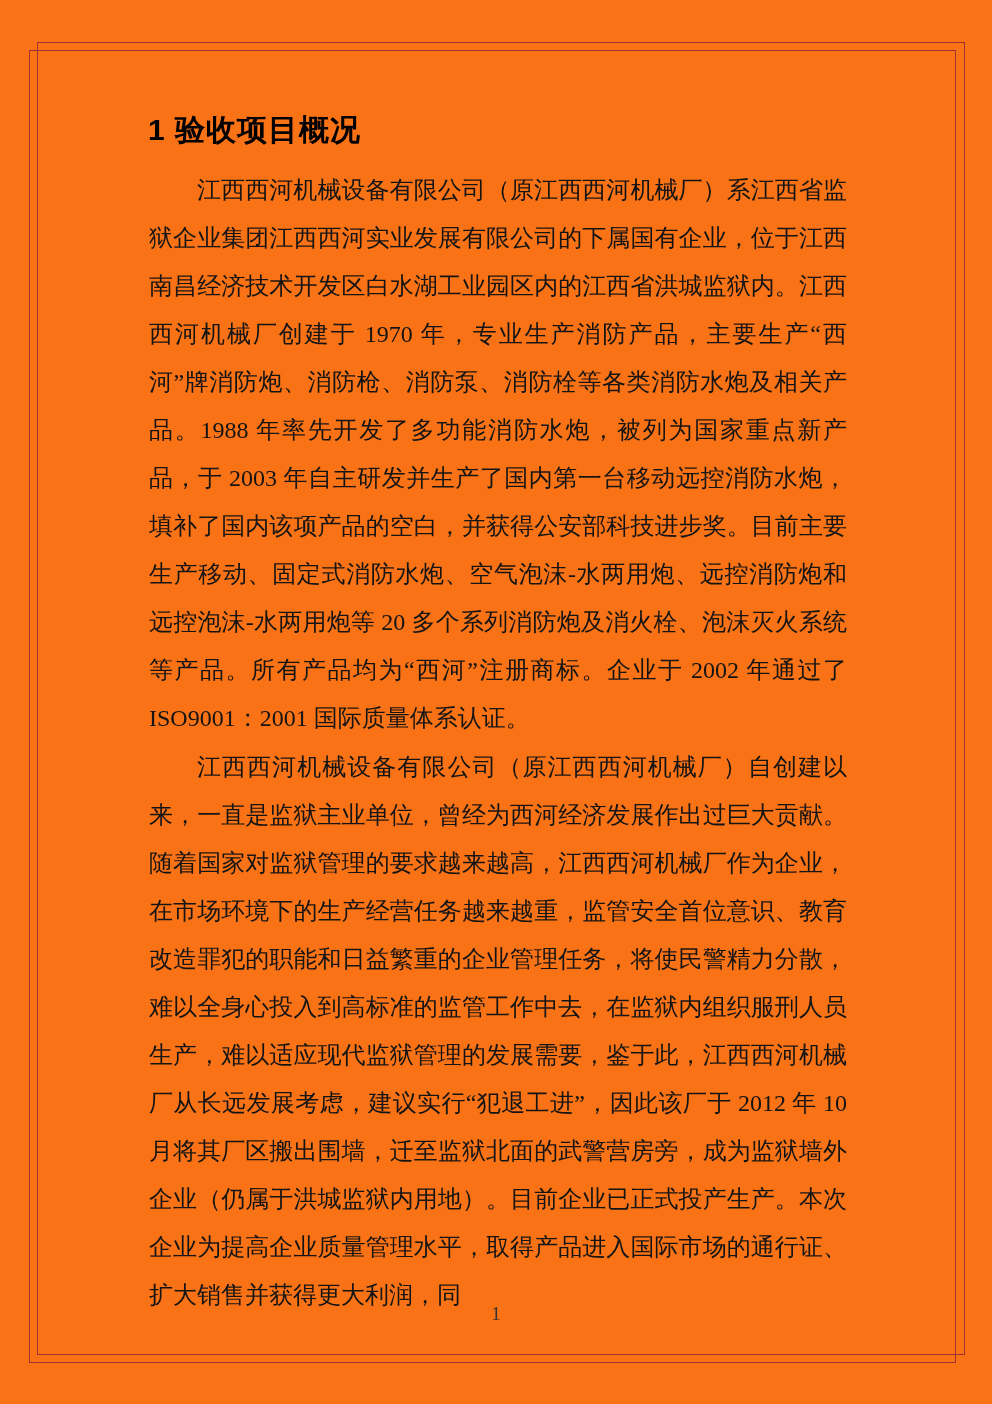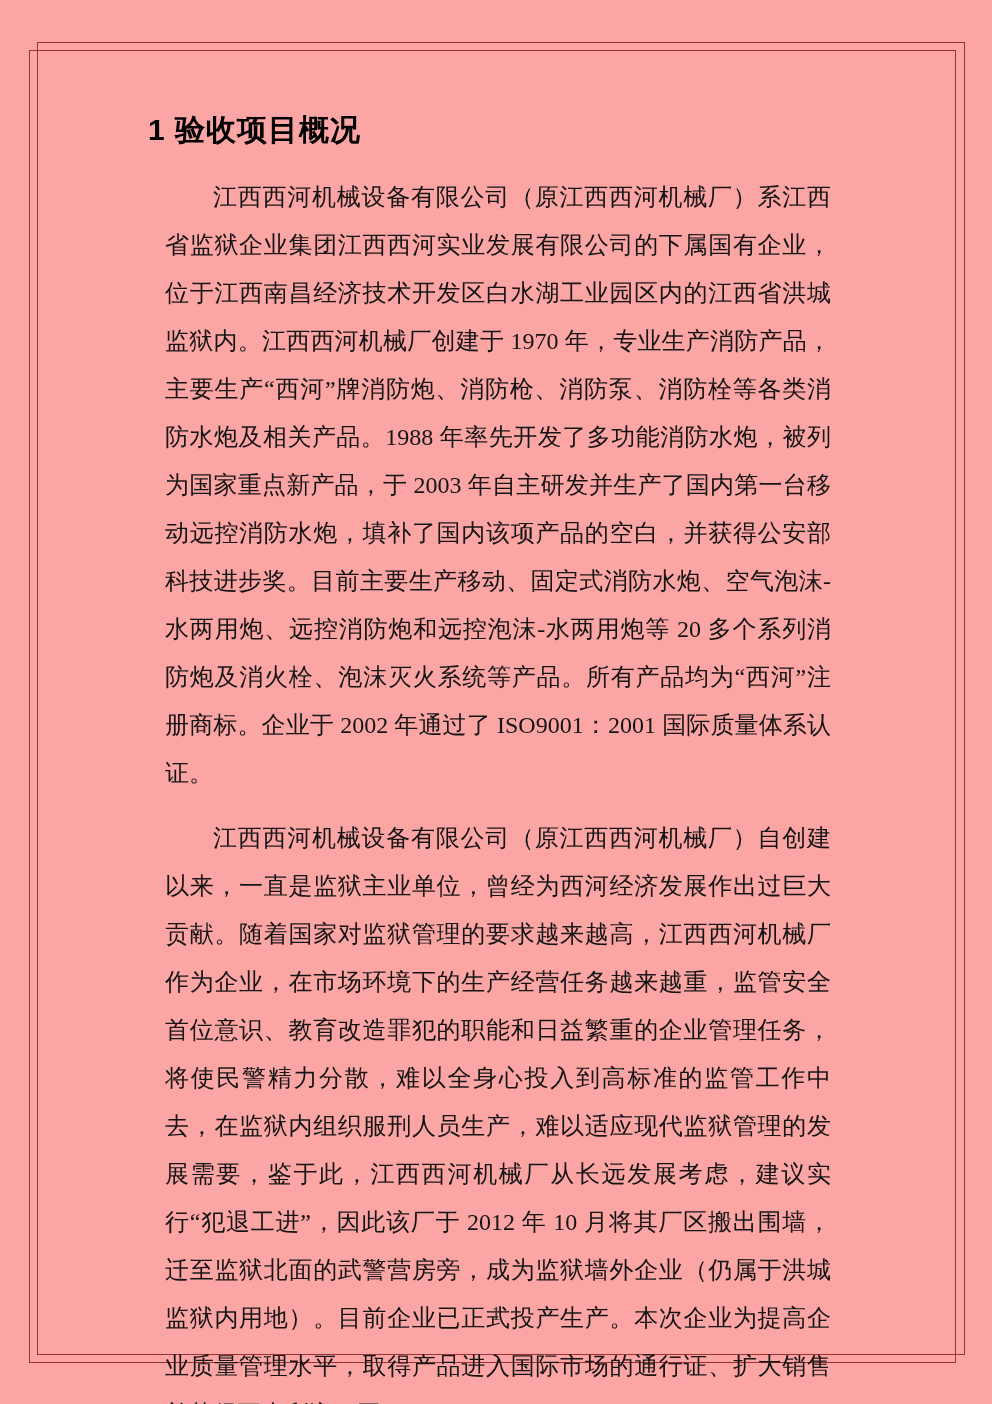--- a/index.html
+++ b/index.html
@@ -5,21 +5,21 @@
   html, body {
     margin: 0;
     padding: 0;
     background: #ffffff;
     font-family: "Liberation Serif", serif;
   }
   .page {
     position: relative;
     width: 992px;
     height: 1404px;
-    background: #fca5a5;
+    background: #f97316;
     overflow: hidden;
   }
   
   .border-a, .border-b {
     position: absolute;
     border: 1px solid #9e3132;
     pointer-events: none;
   }
   .border-a { left: 29px; top: 50px;  width: 925px; height: 1311px; }
   .border-b { left: 37px; top: 42px;  width: 926px; height: 1311px; }
@@ -40,21 +40,21 @@
     color: #000000;
     letter-spacing: 1px;
   }
   .para {
     font-family: "Liberation Serif", "DejaVu Serif", serif;
     font-size: 24px;
     line-height: 48px;
     text-align: justify;
     text-justify: inter-ideograph;
     text-indent: 2em;
-    margin: 17px;
+    margin: 1px;
     color: #141414;
   }
   .page-number {
     position: absolute;
     left: 0;
     right: 0;
     top: 1303px;
     text-align: center;
     font-family: "Liberation Serif", "DejaVu Serif", serif;
     font-size: 19px;

